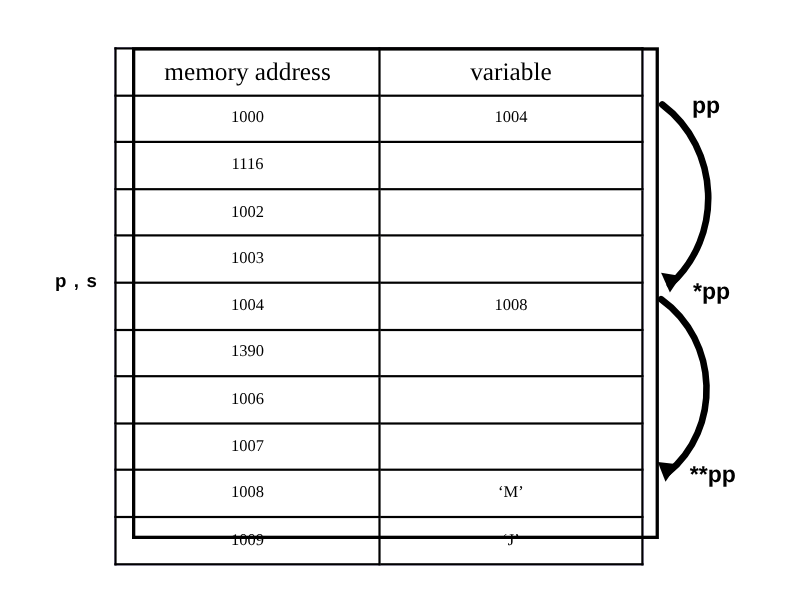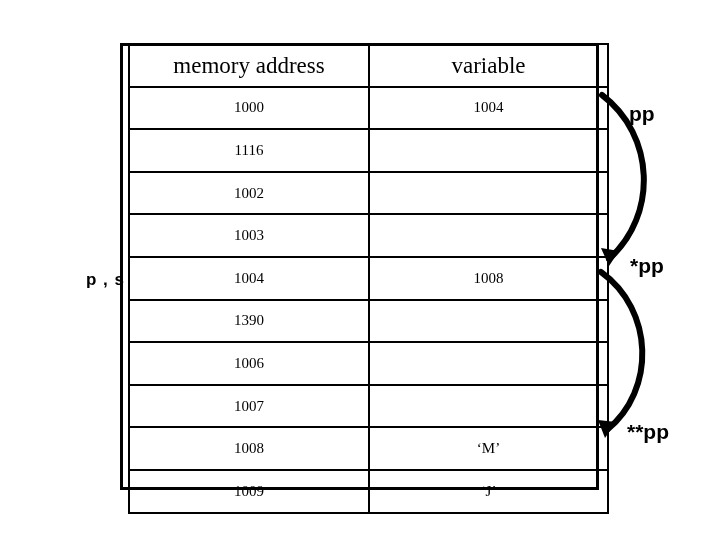--- a/index.html
+++ b/index.html
@@ -12,21 +12,21 @@
     width: 720px;
     height: 540px;
     background: #ffffff;
     overflow: hidden;
     font-family: "Liberation Serif", "DejaVu Serif", serif;
   }
 
   
   #memory-table {
     position: absolute;
-    left: 128px;
+    left: 104px;
     top: 43px;
     width: 479px;
     height: 447px;
     border-collapse: collapse;
     table-layout: fixed;
     background: #c4b5fd;
   }
   #memory-table col.c-addr { width: 240px; }
   #memory-table col.c-var  { width: 239px; }
 
@@ -55,41 +55,40 @@
     height: 447px;
     border: 3px solid #000000;
     box-sizing: border-box;
     pointer-events: none;
   }
 
   
   #left-label {
     position: absolute;
     left: 50px;
-    top: 270px;
+    top: 246px;
     font-family: "Liberation Sans", "DejaVu Sans", sans-serif;
     font-size: 17px;
     font-weight: bold;
     color: #000000;
     letter-spacing: 1px;
     white-space: pre;
-    margin-left: 36px;
   }
 
   
   .right-label {
     position: absolute;
     font-family: "Liberation Sans", "DejaVu Sans", sans-serif;
     font-size: 21px;
     font-weight: bold;
     color: #000000;
     white-space: pre;
     line-height: 1;
   }
-  #label-pp   { left: 629px; top: 86px; margin-top: 17px; }
+  #label-pp   { left: 629px; top: 86px; }
   #label-spp  { left: 630px; top: 255px; }
   #label-sspp { left: 627px; top: 421px; }
 
   
   #arrows-layer {
     position: absolute;
     left: 0;
     top: 0;
     width: 720px;
     height: 540px;

